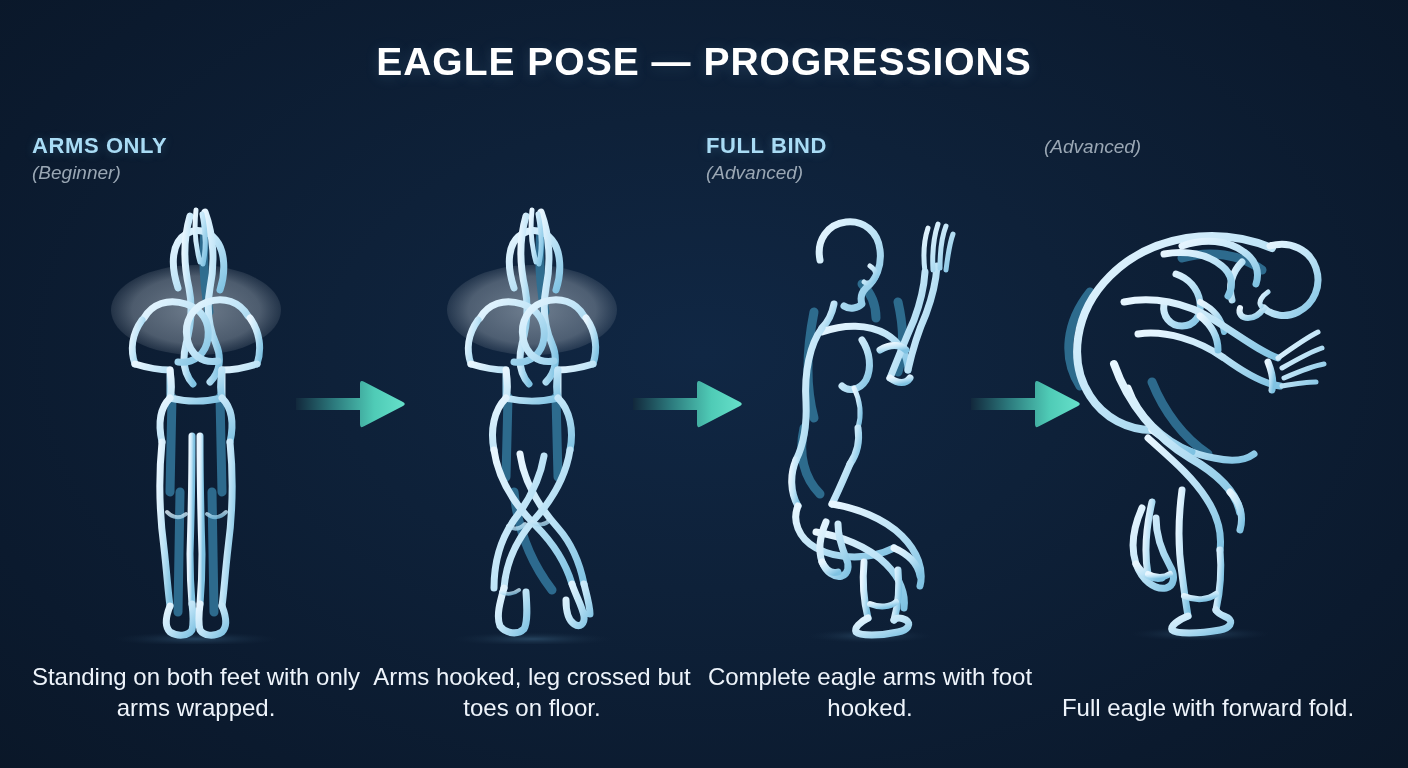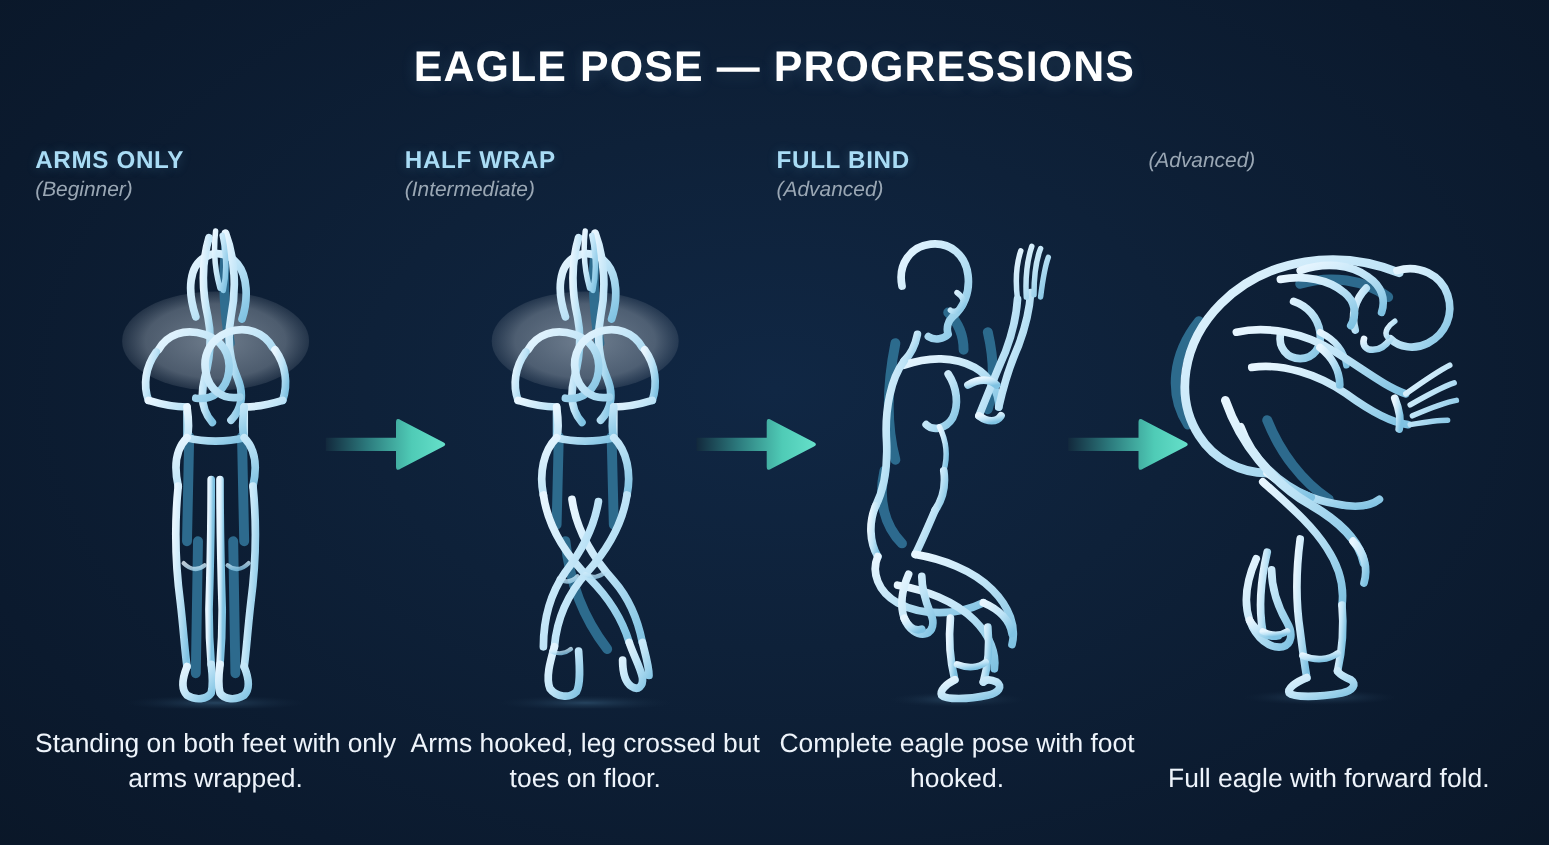--- a/index.html
+++ b/index.html
@@ -165,24 +165,20 @@
           <stop offset="0.35" stop-color="#2c7a7d"></stop>
           <stop offset="0.72" stop-color="#4fcbb6"></stop>
           <stop offset="1" stop-color="#66e0ca"></stop>
         </linearGradient>
       </defs>
       <path d="M0 20 L64 20 L64 6 Q64 1 68.5 4 L107 24 Q110.5 26 107 28 L68.5 48 Q64 51 64 46 L64 32 L0 32 Z" fill="url(#ar0)"></path>
     </svg>
   </div>
 
   <div class="col c1">
-    <div class="col-head">
-      <div class="stage-name">HALF WRAP</div>
-      <div class="stage-level">(Intermediate)</div>
-    </div>
 
     <div class="figure-wrap">
       <svg viewBox="0 0 352 452" xmlns="http://www.w3.org/2000/svg">
         <defs>
           <linearGradient id="g2s" x1="0" y1="0" x2="1" y2="1">
             <stop offset="0" stop-color="#e8f6ff"></stop>
             <stop offset="0.5" stop-color="#bfe4f7"></stop>
             <stop offset="1" stop-color="#7fc2e2"></stop>
           </linearGradient>
           <radialGradient id="g2ell" cx="50%" cy="50%" r="50%">
@@ -323,21 +319,21 @@
                    C154 382 156 374 152 366 C148 356 144 344 144 332"></path>
           <path stroke-width="7" d="M128 370 C132 378 138 382 144 380"></path>
 
           <path stroke-width="7" d="M174 426 C166 430 160 436 162 440 C166 444 186 444 204 440
                    C214 438 218 432 212 428 C206 425 202 426 200 428"></path>
           <path stroke-width="6" d="M176 412 C186 416 196 415 202 410"></path>
         </g>
       </svg>
     </div>
 
-    <div class="col-caption">Complete eagle pose with foot hooked.</div>
+    <div class="col-caption">Complete eagle arms with foot hooked.</div>
   </div>
 
   <div class="arrow a2">
     <svg viewBox="0 0 110 52" xmlns="http://www.w3.org/2000/svg">
       <defs>
         <linearGradient id="ar2" x1="0" y1="0" x2="1" y2="0">
           <stop offset="0" stop-color="#12283c"></stop>
           <stop offset="0.35" stop-color="#2c7a7d"></stop>
           <stop offset="0.72" stop-color="#4fcbb6"></stop>
           <stop offset="1" stop-color="#66e0ca"></stop>

